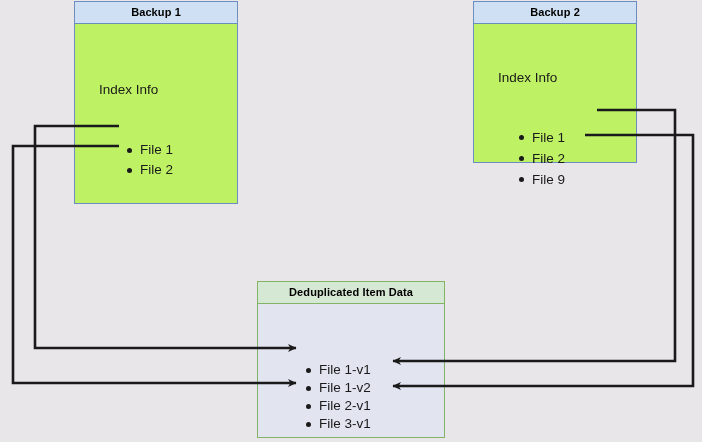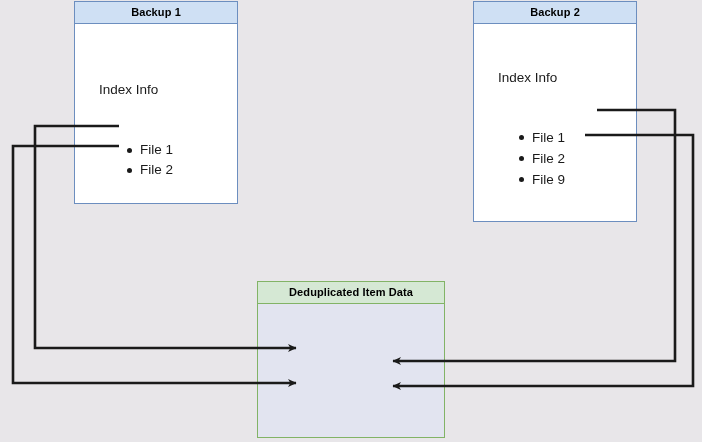--- a/index.html
+++ b/index.html
@@ -40,21 +40,21 @@
     letter-spacing: 0.1px;
   }
   .node-body {
     position: relative;
     box-sizing: border-box;
     width: 100%;
   }
   
   .node-blue {
     border: 1.5px solid #6c8ebf;
-    background: #ffffff;
+    background: #bef264;
   }
   .node-blue .node-header {
     background: #cfe0f4;
     border-bottom: 1.5px solid #6c8ebf;
   }
   
   .node-green {
     border: 1.5px solid #82b366;
     background: #e2e4f0;
   }
@@ -92,21 +92,21 @@
     border-radius: 50%;
     background: #1a1a1a;
   }
   
   #backup-1 { left: 74px; top: 1px; width: 164px; height: 203px; }
   #backup-1 .node-body { height: 179px; }
   #backup-1 .index-label { left: 24px; top: 58px; }
   #backup-1 .file-list { left: 50px; top: 116px; }
   #backup-1 .file-list li { height: 20px; line-height: 20px; }
   
-  #backup-2 { left: 473px; top: 1px; width: 164px; height: 221px; }
+  #backup-2 { left: 473px; top: 1px; width: 164px; height: 162px; }
   #backup-2 .node-body { height: 179px; }
   #backup-2 .index-label { left: 24px; top: 46px; }
   #backup-2 .file-list { left: 43px; top: 103px; }
   #backup-2 .file-list li { height: 21px; line-height: 21px; }
   
   #dedup { left: 257px; top: 281px; width: 188px; height: 157px; }
   #dedup .node-body { height: 133px; }
   #dedup .file-list { left: 46px; top: 57px; }
   #dedup .file-list li { height: 18px; line-height: 18px; }
 </style>
@@ -152,15 +152,23 @@
       <ul class="file-list">
         <li>File 1</li>
         <li>File 2</li>
         <li>File 9</li>
       </ul>
     </div>
   </div>
 
   <div class="node node-green" id="dedup">
     <div class="node-header">Deduplicated Item Data</div>
+    <div class="node-body">
+      <ul class="file-list">
+        <li>File 1-v1</li>
+        <li>File 1-v2</li>
+        <li>File 2-v1</li>
+        <li>File 3-v1</li>
+      </ul>
+    </div>
   </div>
 
 </div>
 
 </body></html>

